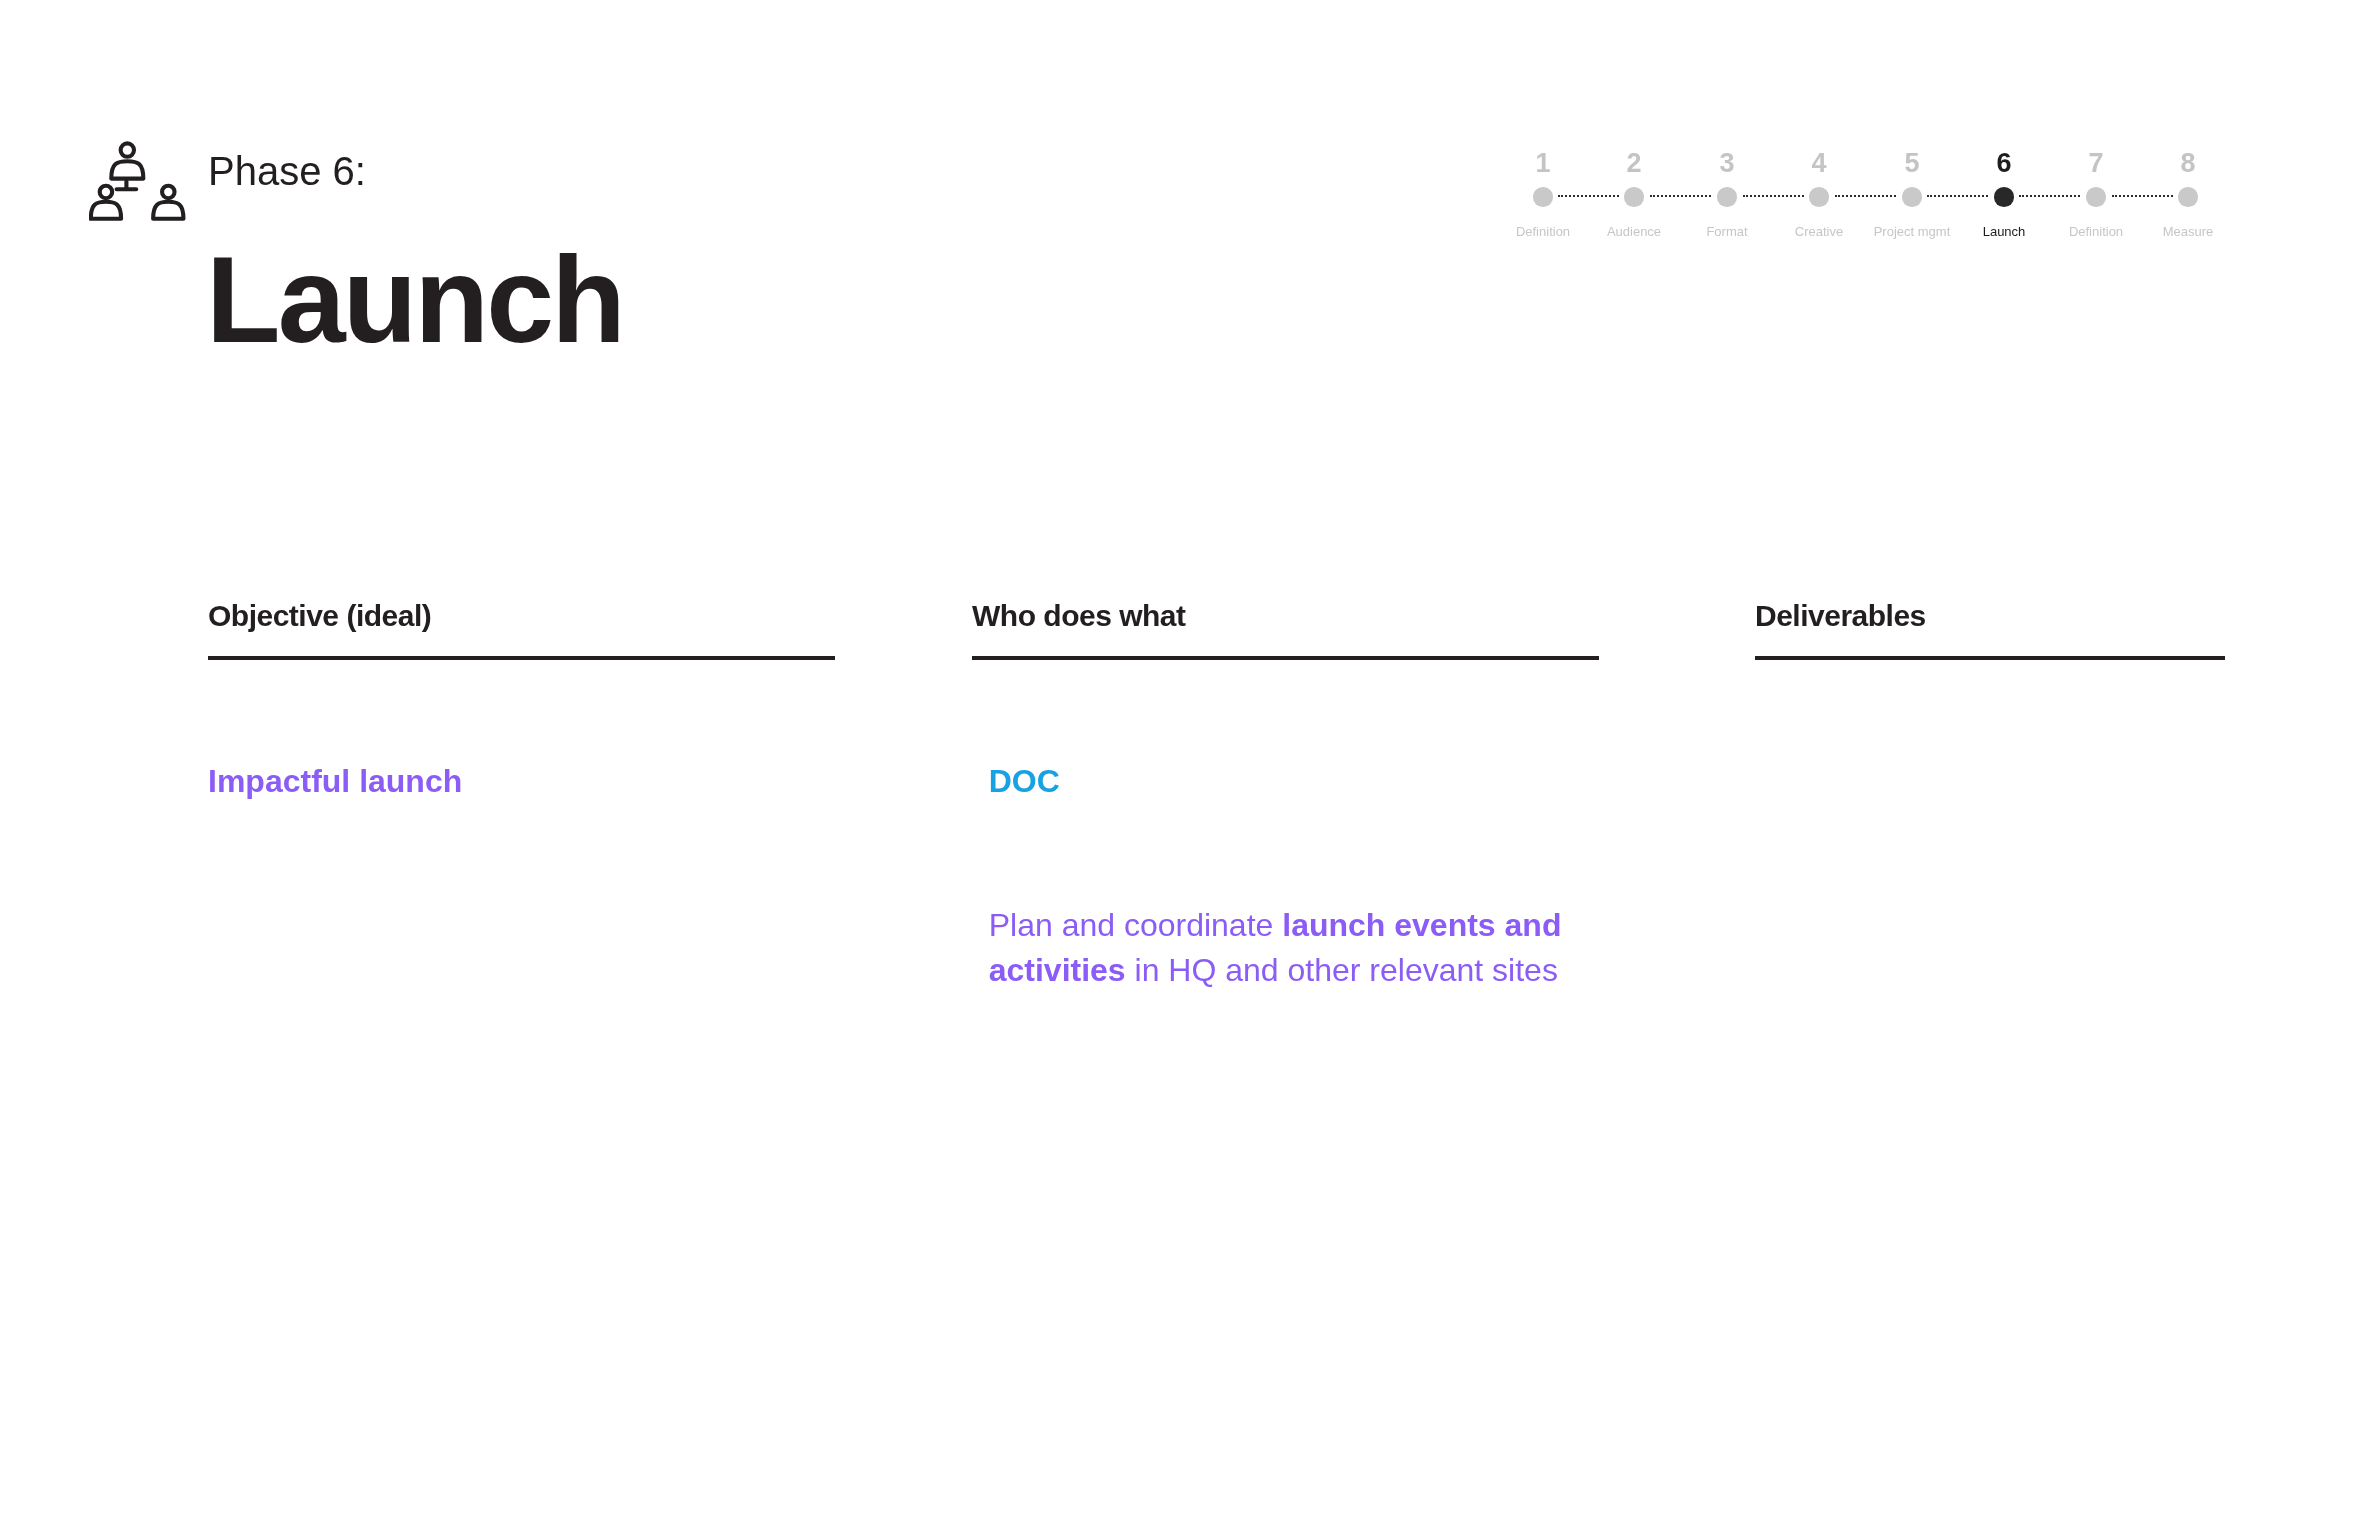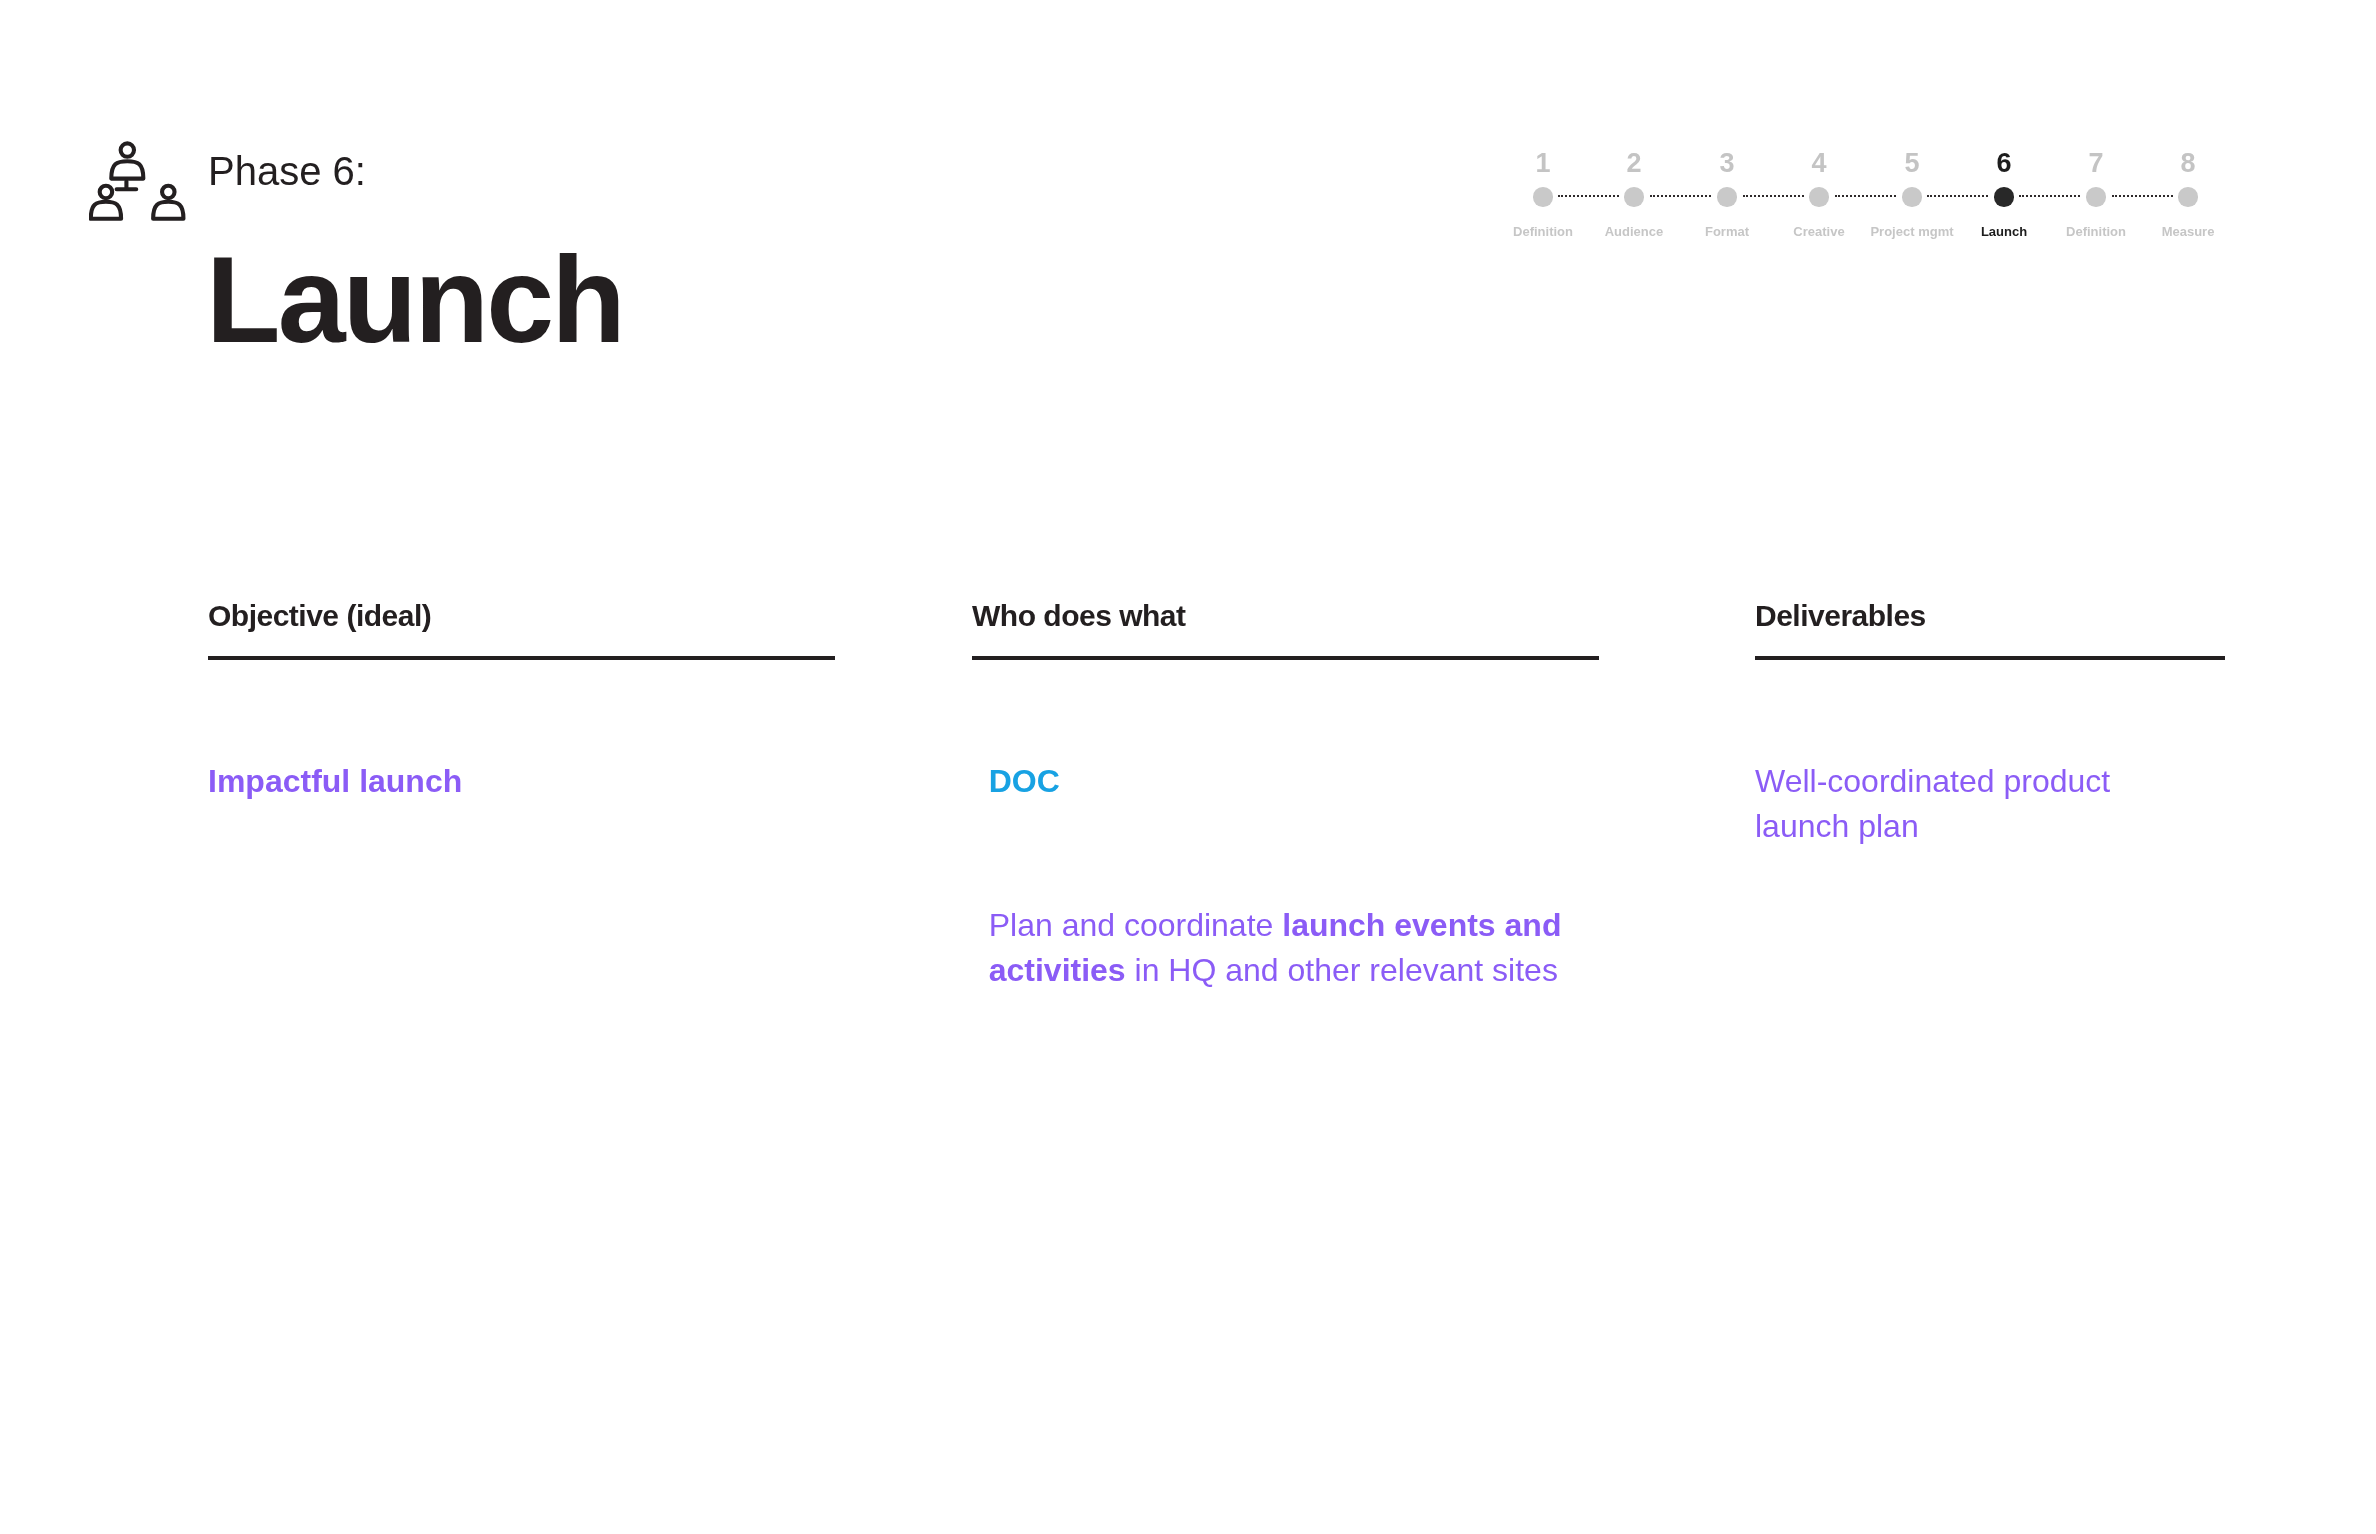--- a/index.html
+++ b/index.html
@@ -24,21 +24,21 @@
     position:absolute;left:206px;top:239px;margin:0;
     font-size:122px;font-weight:700;line-height:1;letter-spacing:-2.8px;
     color:#231f20;
   }
 
   
   .stepper{position:absolute;left:0;top:0;width:2376px;height:278px;}
   .step{position:absolute;top:147px;width:102px;text-align:center;cursor:default;}
   .step .num{font-size:27px;font-weight:700;line-height:32px;color:#c4c4c4;}
   .step .dot{width:19.5px;height:19.5px;border-radius:50%;background:#c9c9c9;margin:8.3px auto 0 auto;}
-  .step .lbl{margin-top:17.6px;font-size:13px;font-weight:700;line-height:15px;color:#c6c6c6;white-space:nowrap;}
+  .step .lbl{margin-top:17.6px;font-size:13px;font-weight:400;line-height:15px;color:#c6c6c6;white-space:nowrap;}
   .step.active .num{color:#1d1d1d;}
   .step.active .dot{background:#282828;}
   .step.active .lbl{color:#1d1d1d;}
   .s1{left:1492px;} .s2{left:1583px;} .s3{left:1676px;} .s4{left:1768px;}
   .s5{left:1861px;} .s6{left:1953px;} .s7{left:2045px;} .s8{left:2137px;}
   .conn{position:absolute;top:195px;height:0;border-top:2.8px dotted #2e2a2b;width:61px;}
   .c1{left:1558px;} .c2{left:1650px;} .c3{left:1743px;} .c4{left:1835px;}
   .c5{left:1927px;} .c6{left:2019px;} .c7{left:2112px;}
 
   
@@ -142,17 +142,16 @@
   <div class="col col2">
     <div class="col-heading">Who does what</div>
     <div class="rule"></div>
     <div class="col-body owner">DOC</div>
     <div class="col-body who-paragraph"><span>Plan and coordinate </span><span class="b">launch events and activities</span><span> in HQ and other relevant sites</span></div>
   </div>
 
   <div class="col col3">
     <div class="col-heading">Deliverables</div>
     <div class="rule"></div>
-    <div class="col-body">Well-coordinated product launch plan</div>
   </div>
 
 </div>
 
 
 </body></html>

